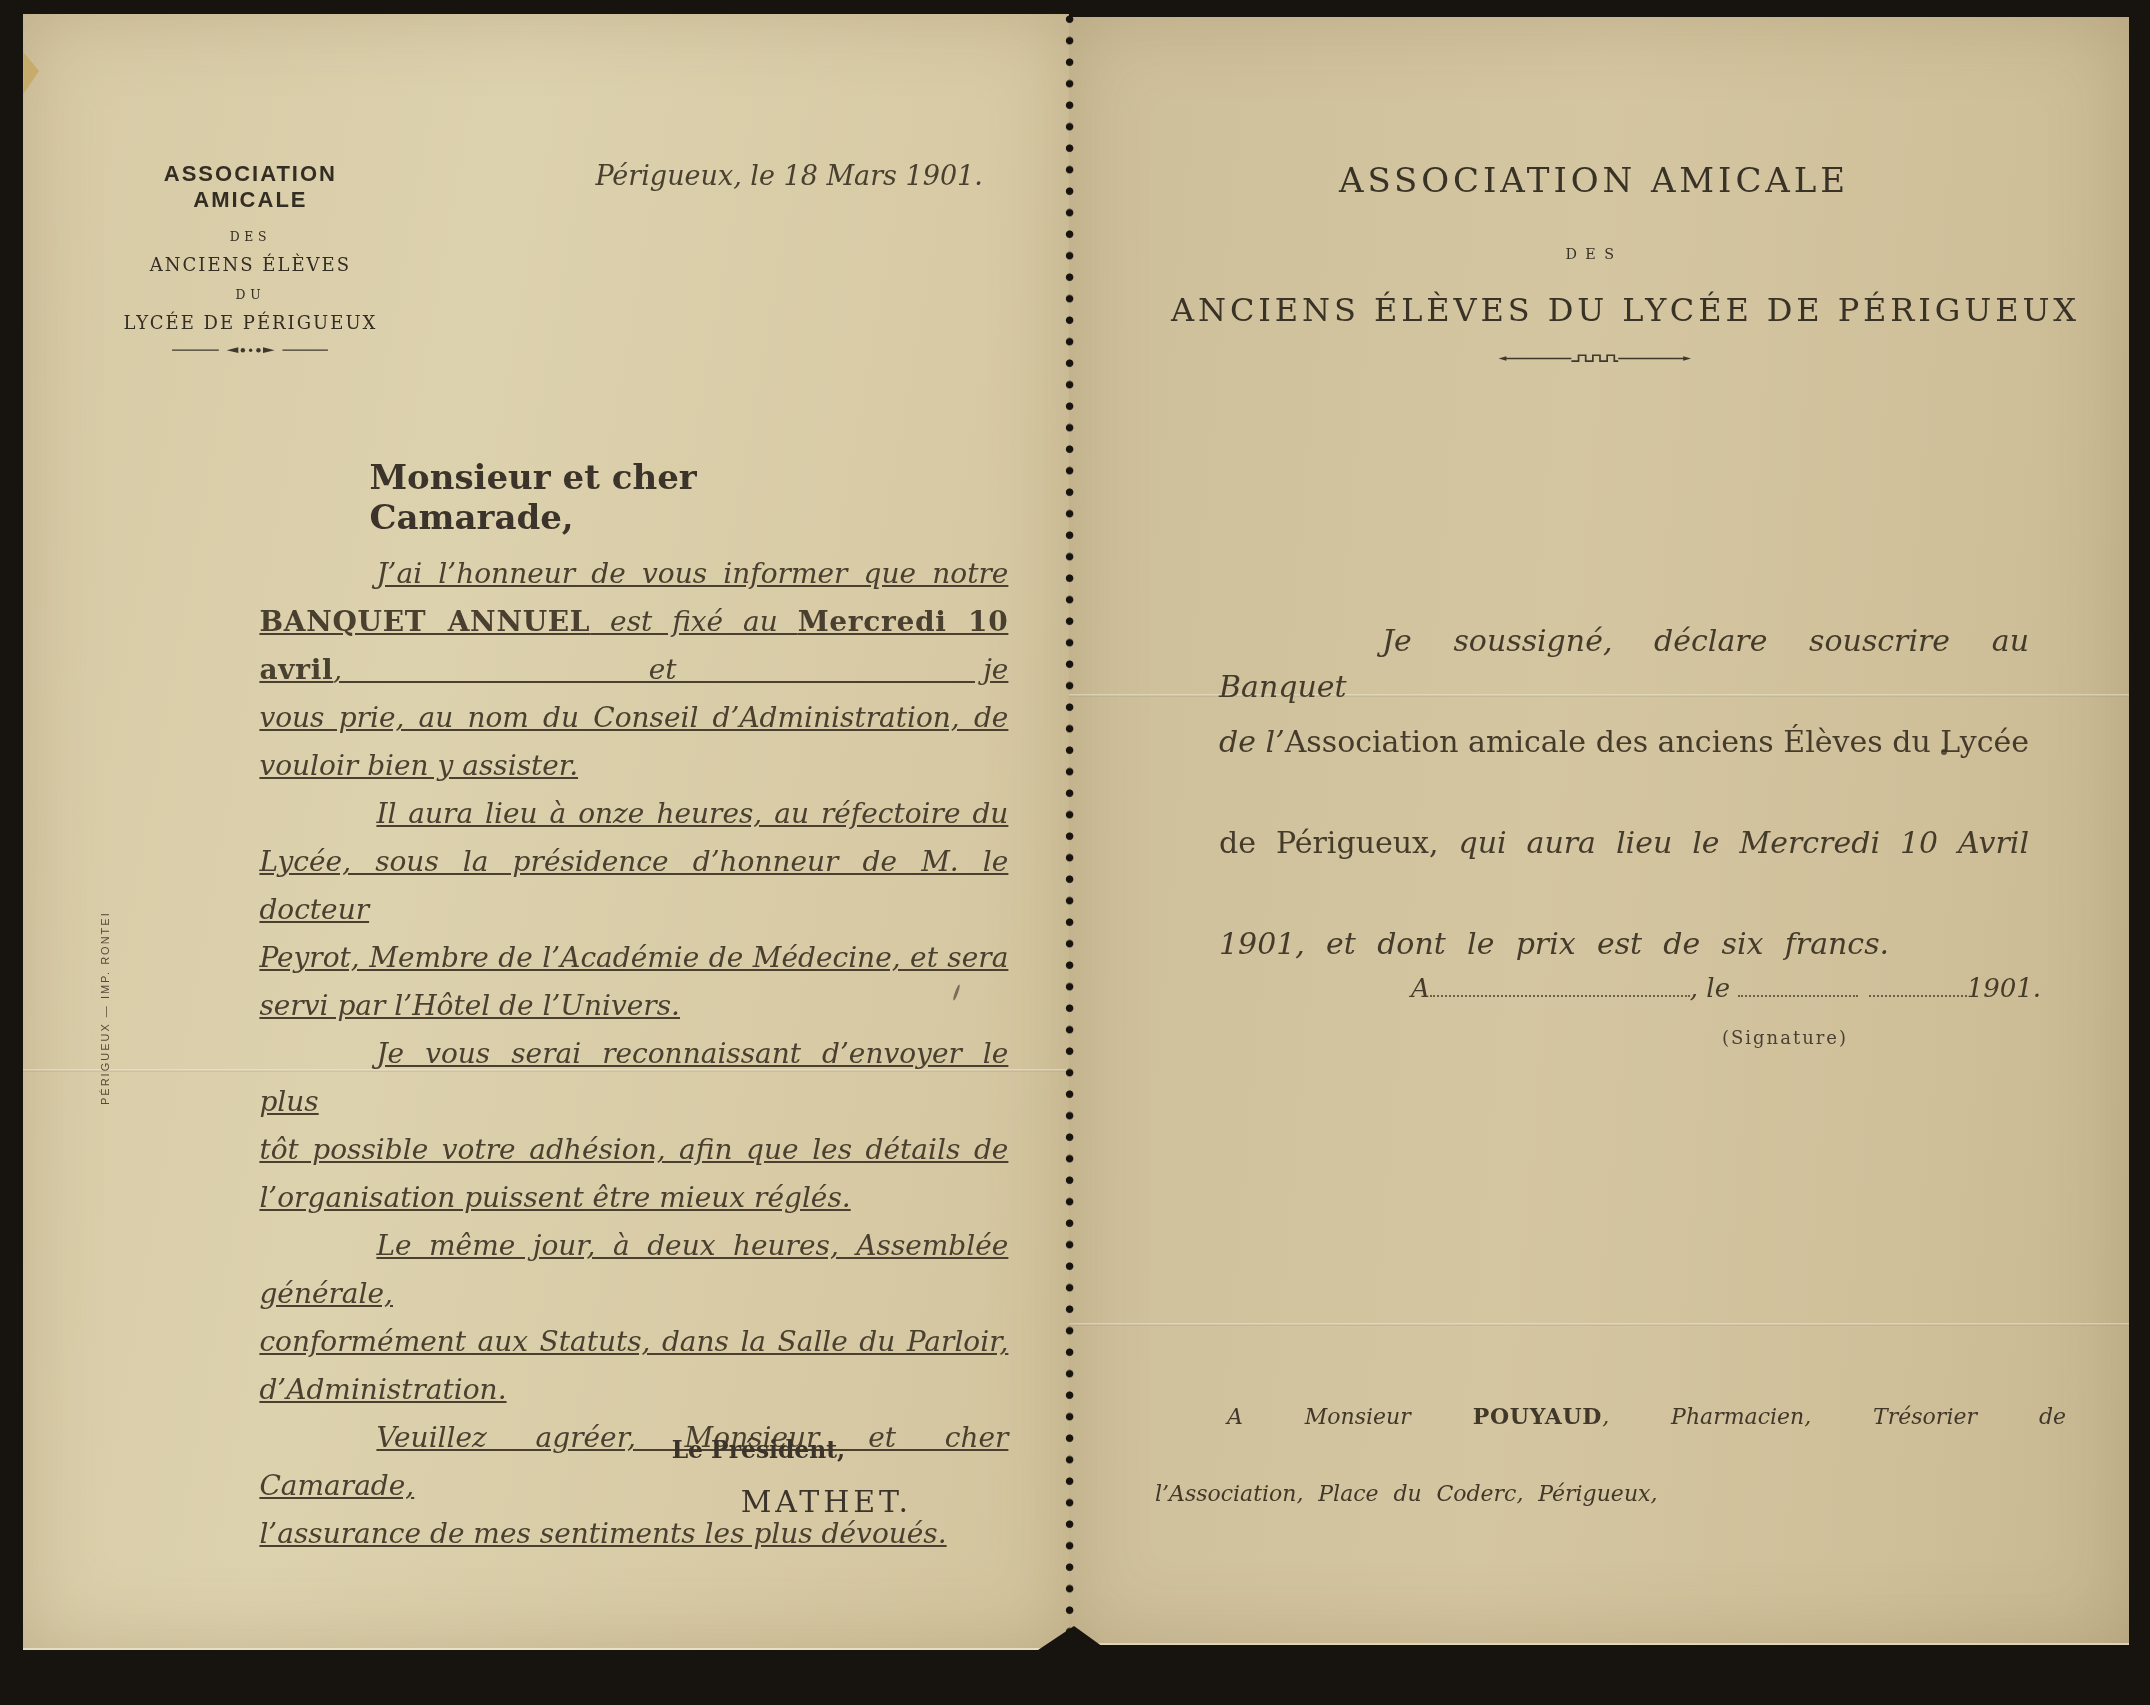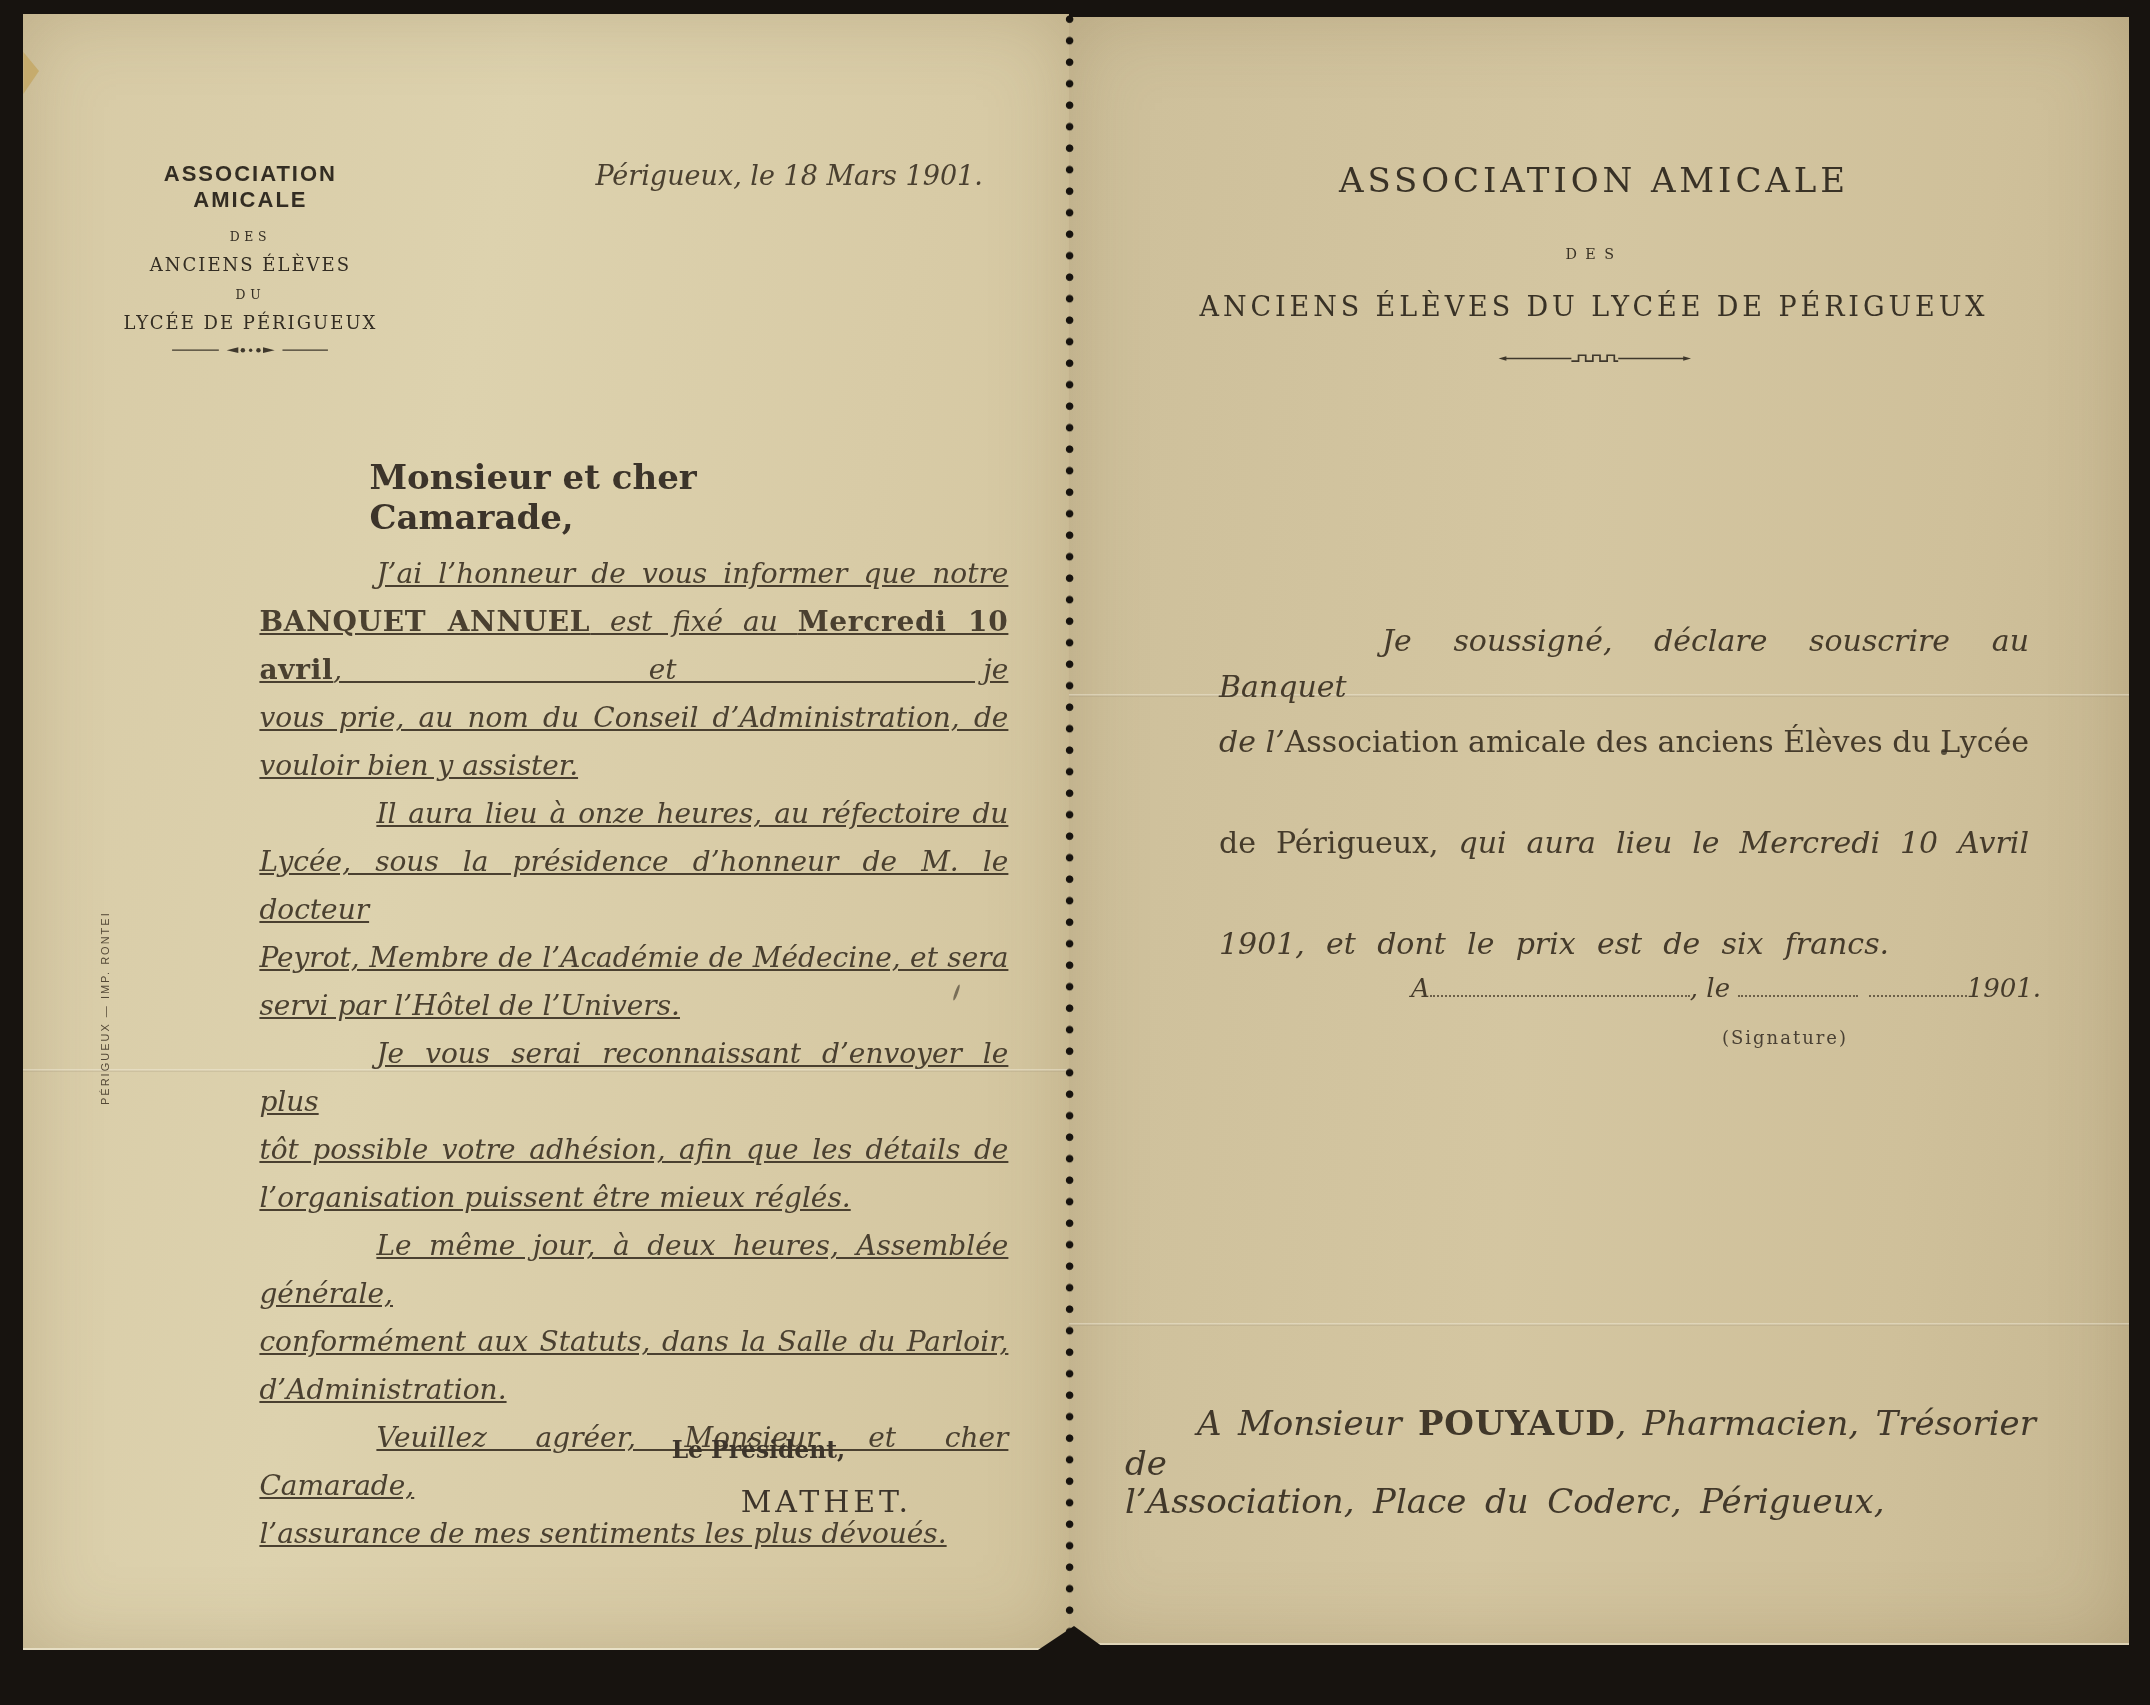--- a/index.html
+++ b/index.html
@@ -64,37 +64,37 @@
   #imprint{position:absolute;left:76px;top:844px;height:247px;width:17px;
       writing-mode:vertical-rl;transform:rotate(180deg);
       font-family:"Liberation Sans",sans-serif;font-size:11px;letter-spacing:2px;
       color:#554a38;white-space:nowrap;}
 
   
   .rp-head{position:absolute;left:102px;width:846px;text-align:center;color:#393226;
       white-space:nowrap;}
   #rp-h1{top:143px;font-size:34px;letter-spacing:3.9px;}
   #rp-h2{top:229px;font-size:14.3px;letter-spacing:8.5px;}
-  #rp-h3{top:274px;font-size:27px;letter-spacing:3.9px;}
+  #rp-h3{top:274px;font-size:32px;letter-spacing:3.9px;}
 
   .rline{position:absolute;left:150px;width:810px;font-size:30px;line-height:46px;
       color:#453b2b;}
   .rind{text-indent:163px;}
   #rl4{word-spacing:11.7px;}
 
   #form-line{position:absolute;left:342px;top:953px;width:625px;font-style:italic;
       font-size:26px;color:#453b2b;white-space:nowrap;}
   .blank{display:inline-block;border-bottom:2px dotted #6b5f48;height:25px;vertical-align:baseline;}
   .b1{width:260px;}
   .b2{width:120px;margin-right:10.4px;}
   .b3{width:98px;}
   #signature-label{position:absolute;left:586px;top:1010px;width:260px;text-align:center;
       font-size:18px;letter-spacing:2px;color:#4a4134;}
 
-  .addr{position:absolute;left:56px;width:911px;font-size:34px;color:#41382a;}
+  .addr{position:absolute;left:86px;width:911px;font-size:22px;color:#41382a;}
   #addr1{top:1386px;text-indent:72px;text-align:justify;text-align-last:justify;}
   #addr2{top:1464px;word-spacing:7.8px;}
 
   .orn{position:absolute;}
   .orn svg{display:block;}
 </style>
 </head>
 <body>
 
 <div id="stage">

